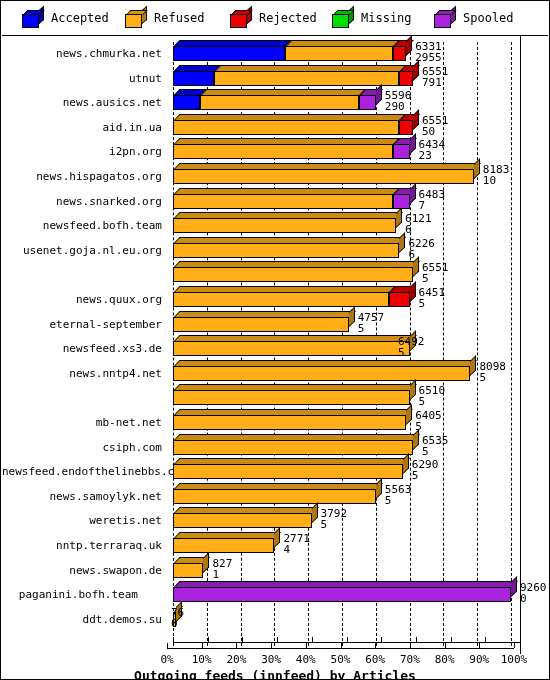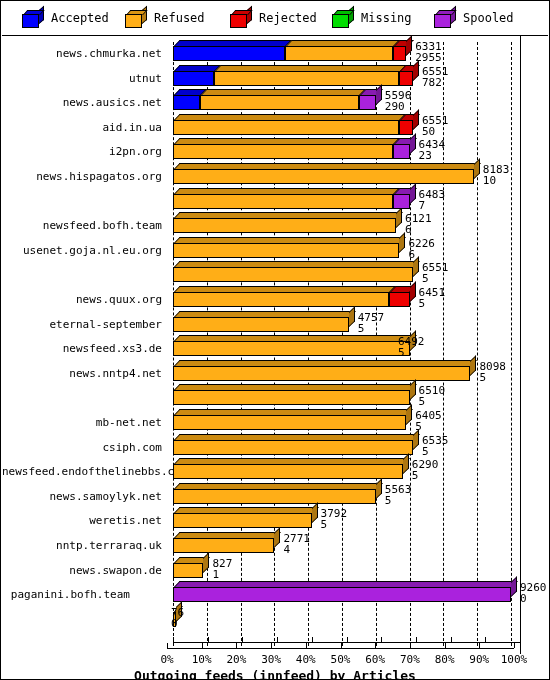--- a/index.html
+++ b/index.html
@@ -111,21 +111,21 @@
         <div class="seg" style="left: 171px; width: 40.56px; top: 34.6px; bottom: auto; background: rgb(0, 0, 255); z-index: 10;">
           <div class="s-top" style="width: 40.56px; background: rgb(0, 0, 204);"></div>
         </div>
         <div class="seg" style="left: 211.56px; width: 185.9px; top: 34.6px; bottom: auto; background: rgb(255, 174, 23); z-index: 11;">
           <div class="s-top" style="width: 185.9px; background: rgb(204, 139, 18);"></div>
         </div>
         <div class="seg" style="left: 397.46px; width: 13.52px; top: 34.6px; bottom: auto; background: rgb(238, 0, 0); z-index: 12;">
           <div class="s-top" style="width: 13.52px; background: rgb(190, 0, 0);"></div>
           <div class="s-side" style="background: rgb(162, 0, 0);"></div>
         </div>
-        <div class="vlabel" style="left: 419.98px; top: 29.6px; z-index: 50;"><span>6551</span><span class="l2">782</span></div>
+        <div class="vlabel" style="left: 419.98px; top: 29.6px; z-index: 50;"><span>6551</span><span class="l2">791</span></div>
         <div class="ylabel" style="top: 61.2px; width: 160px; left: 0px;">news.ausics.net</div>
         <div class="seg" style="left: 171px; width: 27.04px; top: 59.2px; bottom: auto; background: rgb(0, 0, 255); z-index: 10;">
           <div class="s-top" style="width: 27.04px; background: rgb(0, 0, 204);"></div>
         </div>
         <div class="seg" style="left: 198.04px; width: 158.86px; top: 59.2px; bottom: auto; background: rgb(255, 174, 23); z-index: 11;">
           <div class="s-top" style="width: 158.86px; background: rgb(204, 139, 18);"></div>
         </div>
         <div class="seg" style="left: 356.9px; width: 16.9px; top: 59.2px; bottom: auto; background: rgb(170, 34, 221); z-index: 12;">
           <div class="s-top" style="width: 16.9px; background: rgb(136, 27, 177);"></div>
           <div class="s-side" style="background: rgb(116, 23, 150);"></div>
@@ -148,20 +148,21 @@
           <div class="s-top" style="width: 16.9px; background: rgb(136, 27, 177);"></div>
           <div class="s-side" style="background: rgb(116, 23, 150);"></div>
         </div>
         <div class="vlabel" style="left: 416.6px; top: 103.4px; z-index: 50;"><span>6434</span><span class="l2">23</span></div>
         <div class="ylabel" style="top: 135px; width: 160px; left: 0px;">news.hispagatos.org</div>
         <div class="seg" style="left: 171px; width: 300.82px; top: 133px; bottom: auto; background: rgb(255, 174, 23); z-index: 10;">
           <div class="s-top" style="width: 300.82px; background: rgb(204, 139, 18);"></div>
           <div class="s-side" style="background: rgb(173, 118, 16);"></div>
         </div>
         <div class="vlabel" style="left: 480.82px; top: 128px; z-index: 50;"><span>8183</span><span class="l2">10</span></div>
+        <div class="ylabel" style="top: 159.6px; width: 160px; left: 0px;">news.snarked.org</div>
         <div class="seg" style="left: 171px; width: 219.7px; top: 157.6px; bottom: auto; background: rgb(255, 174, 23); z-index: 10;">
           <div class="s-top" style="width: 219.7px; background: rgb(204, 139, 18);"></div>
         </div>
         <div class="seg" style="left: 390.7px; width: 16.9px; top: 157.6px; bottom: auto; background: rgb(170, 34, 221); z-index: 11;">
           <div class="s-top" style="width: 16.9px; background: rgb(136, 27, 177);"></div>
           <div class="s-side" style="background: rgb(116, 23, 150);"></div>
         </div>
         <div class="vlabel" style="left: 416.6px; top: 152.6px; z-index: 50;"><span>6483</span><span class="l2">7</span></div>
         <div class="ylabel" style="top: 184.2px; width: 160px; left: 0px;">newsfeed.bofh.team</div>
         <div class="seg" style="left: 171px; width: 223.08px; top: 182.2px; bottom: auto; background: rgb(255, 174, 23); z-index: 10;">
@@ -247,26 +248,27 @@
           <div class="s-top" style="width: 101.4px; background: rgb(204, 139, 18);"></div>
           <div class="s-side" style="background: rgb(173, 118, 16);"></div>
         </div>
         <div class="vlabel" style="left: 281.4px; top: 497px; z-index: 50;"><span>2771</span><span class="l2">4</span></div>
         <div class="ylabel" style="top: 528.6px; width: 160px; left: 0px;">news.swapon.de</div>
         <div class="seg" style="left: 171px; width: 30.42px; top: 526.6px; bottom: auto; background: rgb(255, 174, 23); z-index: 10;">
           <div class="s-top" style="width: 30.42px; background: rgb(204, 139, 18);"></div>
           <div class="s-side" style="background: rgb(173, 118, 16);"></div>
         </div>
         <div class="vlabel" style="left: 210.42px; top: 521.6px; z-index: 50;"><span>827</span><span class="l2">1</span></div>
-        <div class="ylabel" style="top: 553.2px; width: 128px; left: 0px;">paganini.bofh.team</div>
+        <div class="ylabel" style="top: 553.2px; width: 128px; left: 8px;">paganini.bofh.team</div>
         <div class="seg" style="left: 171px; width: 338px; top: 551.2px; bottom: auto; background: rgb(170, 34, 221); z-index: 10;">
           <div class="s-top" style="width: 338px; background: rgb(136, 27, 177);"></div>
           <div class="s-side" style="background: rgb(116, 23, 150);"></div>
         </div>
         <div class="vlabel" style="left: 518px; top: 546.2px; z-index: 50;"><span>9260</span><span class="l2">0</span></div>
+        <div class="ylabel" style="top: 577.8px; width: 160px; left: 0px;">ddt.demos.su</div>
         <div class="seg" style="left: 171px; width: 3.38px; top: 575.8px; bottom: auto; background: rgb(255, 174, 23); z-index: 10;">
           <div class="s-top" style="width: 3.38px; background: rgb(204, 139, 18);"></div>
           <div class="s-side" style="background: rgb(173, 118, 16);"></div>
         </div>
         <div class="vlabel" style="left: 169px; top: 570.8px; z-index: 50;"><span>76</span><span class="l2">0</span></div>
         <div class="axis-base"></div>
         <div class="axis-base2"></div>
         <div class="tick" style="left: 165px;"></div>
         <div class="tick2" style="left: 171px;"></div>
         <div class="xtl" style="left: 145px; width: 40px;">0%</div>

